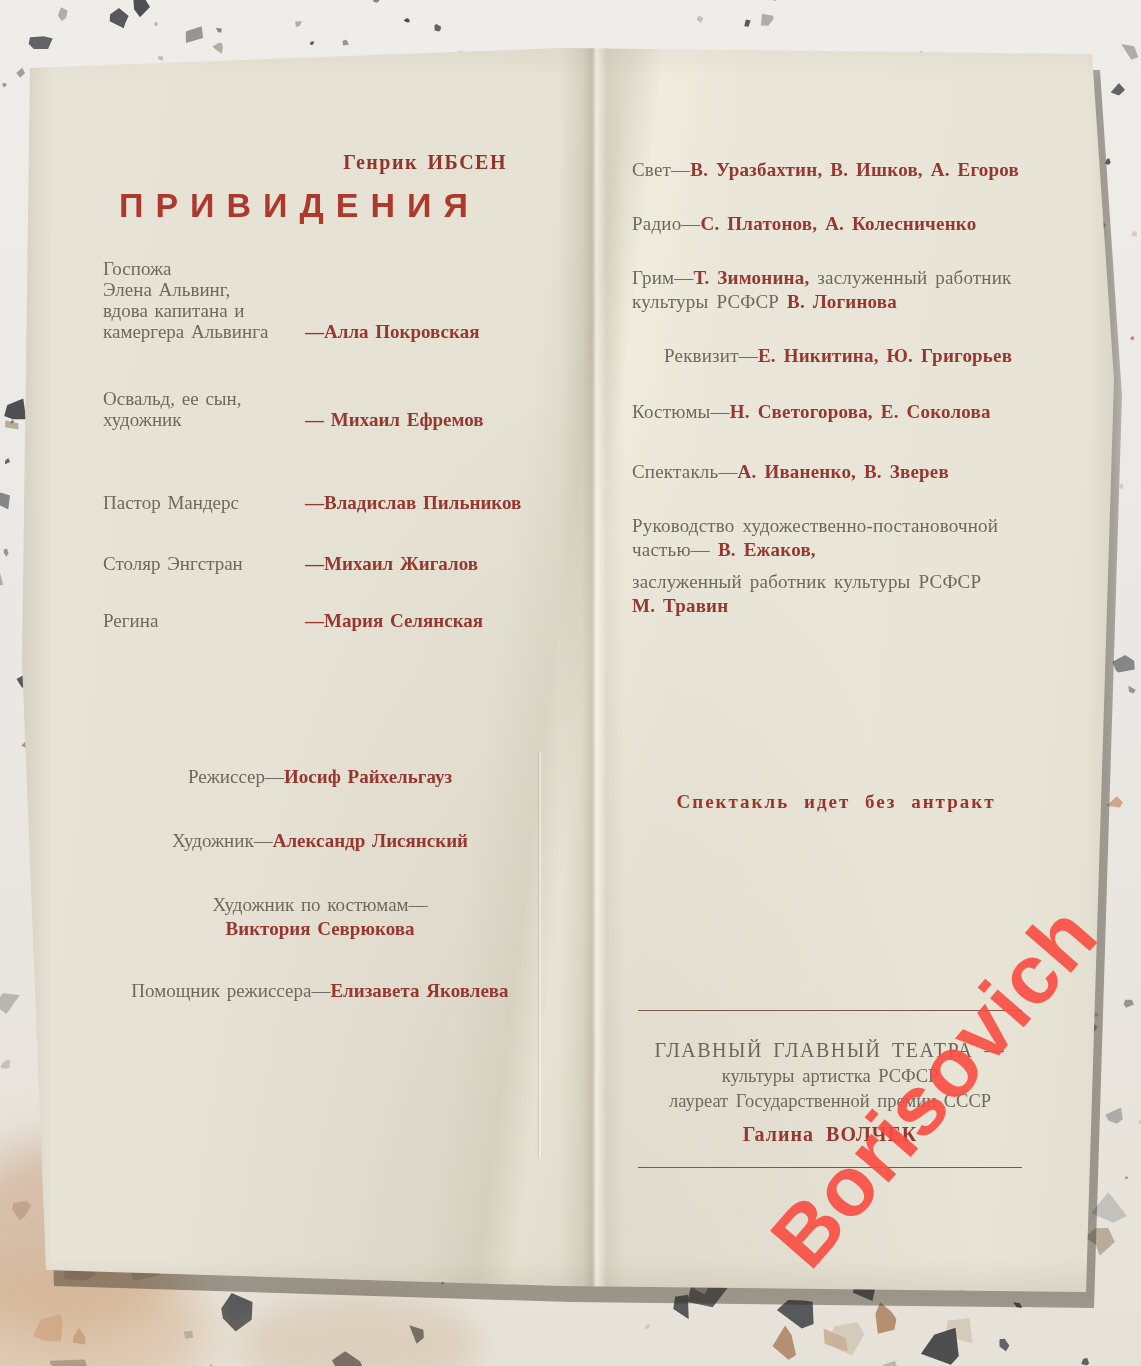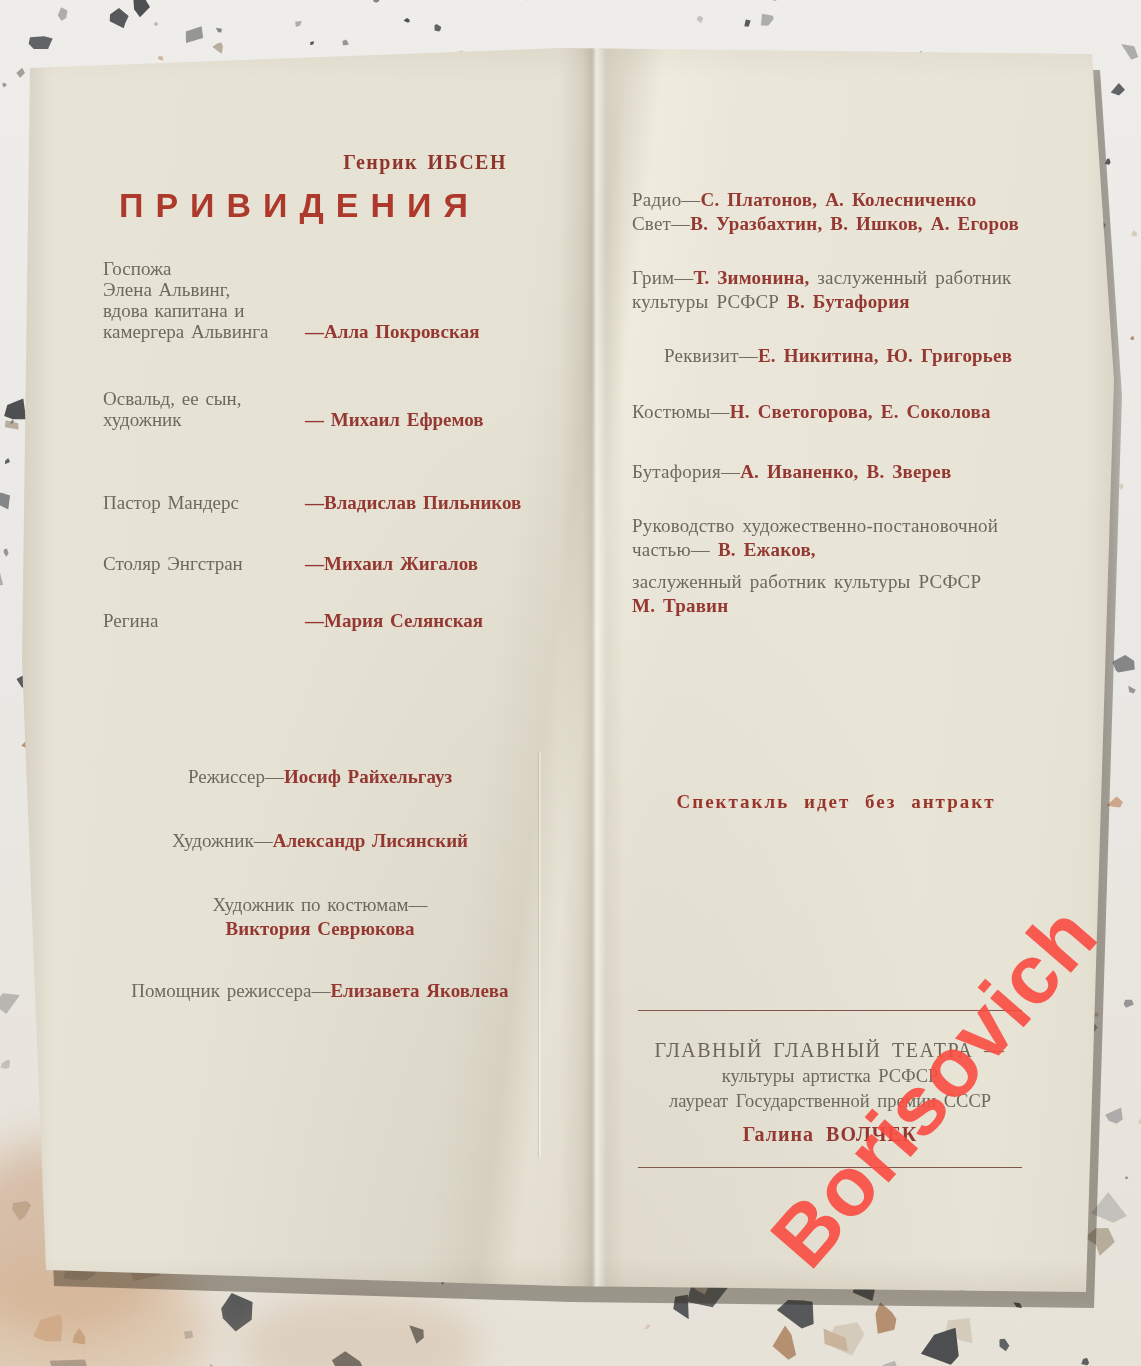--- a/index.html
+++ b/index.html
@@ -591,26 +591,26 @@
       <div id="production-list" style="margin-top:134px;">
           <div class="prod-line" style="margin-top: 0px;"><span class="seg-muted">Режиссер—</span><span class="seg-red">Иосиф Райхельгауз</span></div>
           <div class="prod-line" style="margin-top: 40px;"><span class="seg-muted">Художник—</span><span class="seg-red">Александр Лисянский</span></div>
           <div class="prod-line" style="margin-top: 40px;"><span class="seg-muted">Художник по костюмам—</span><br><span class="seg-red">Виктория Севрюкова</span></div>
           <div class="prod-line" style="margin-top: 38px;"><span class="seg-muted">Помощник режиссера—</span><span class="seg-red">Елизавета Яковлева</span></div>
         </div>
     </div>
 
     <div class="right-content">
       <div id="credits-list">
+          <div class="credit-line" style="margin-top: 0px;"><span class="seg-muted">Свет—</span><span class="seg-red">В. Уразбахтин, В. Ишков, А. Егоров</span></div>
           <div class="credit-line" style="margin-top: 30px;"><span class="seg-muted">Радио—</span><span class="seg-red">С. Платонов, А. Колесниченко</span></div>
-          <div class="credit-line" style="margin-top: 0px;"><span class="seg-muted">Свет—</span><span class="seg-red">В. Уразбахтин, В. Ишков, А. Егоров</span></div>
-          <div class="credit-line" style="margin-top: 30px;"><span class="seg-muted">Грим—</span><span class="seg-red">Т. Зимонина,</span><span class="seg-muted"> заслуженный работник культуры РСФСР </span><span class="seg-red">В. Бутафория</span></div>
+          <div class="credit-line" style="margin-top: 30px;"><span class="seg-muted">Грим—</span><span class="seg-red">Т. Зимонина,</span><span class="seg-muted"> заслуженный работник культуры РСФСР </span><span class="seg-red">В. Логинова</span></div>
           <div class="credit-line" style="margin-top: 30px; margin-left: 32px;"><span class="seg-muted">Реквизит—</span><span class="seg-red">Е. Никитина, Ю. Григорьев</span></div>
           <div class="credit-line" style="margin-top: 32px;"><span class="seg-muted">Костюмы—</span><span class="seg-red">Н. Светогорова, Е. Соколова</span></div>
-          <div class="credit-line" style="margin-top: 36px;"><span class="seg-muted">Бутафория—</span><span class="seg-red">А. Иваненко, В. Зверев</span></div>
+          <div class="credit-line" style="margin-top: 36px;"><span class="seg-muted">Спектакль—</span><span class="seg-red">А. Иваненко, В. Зверев</span></div>
           <div class="credit-line" style="margin-top: 30px;"><span class="seg-muted">Руководство художественно-постановочной</span><br><span class="seg-muted">частью— </span><span class="seg-red">В. Ежаков,</span></div>
           <div class="credit-line" style="margin-top: 8px;"><span class="seg-muted">заслуженный работник культуры РСФСР</span><br><span class="seg-red">М. Травин</span></div>
         </div>
       <div class="notice">Спектакль идет без антракт</div>
       <div class="director-block">
         <div class="rule"></div>
         <div class="dir-heading">ГЛАВНЫЙ ГЛАВНЫЙ ТЕАТРА —</div>
         <div class="dir-sub">культуры артистка РСФСР</div>
         <div class="dir-sub">лауреат Государственной премии СССР</div>
         <div class="dir-name">Галина ВОЛЧЕК</div>

